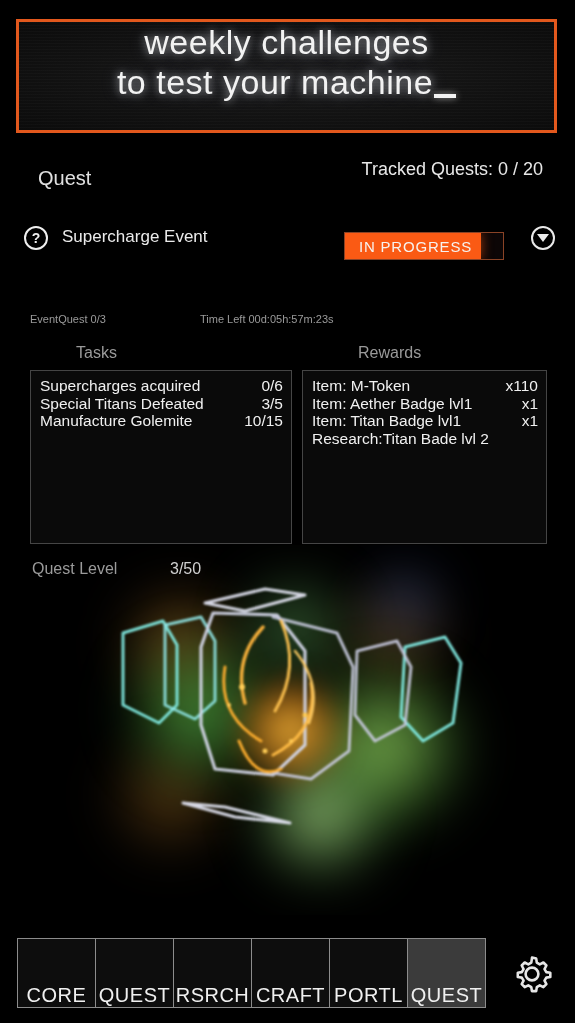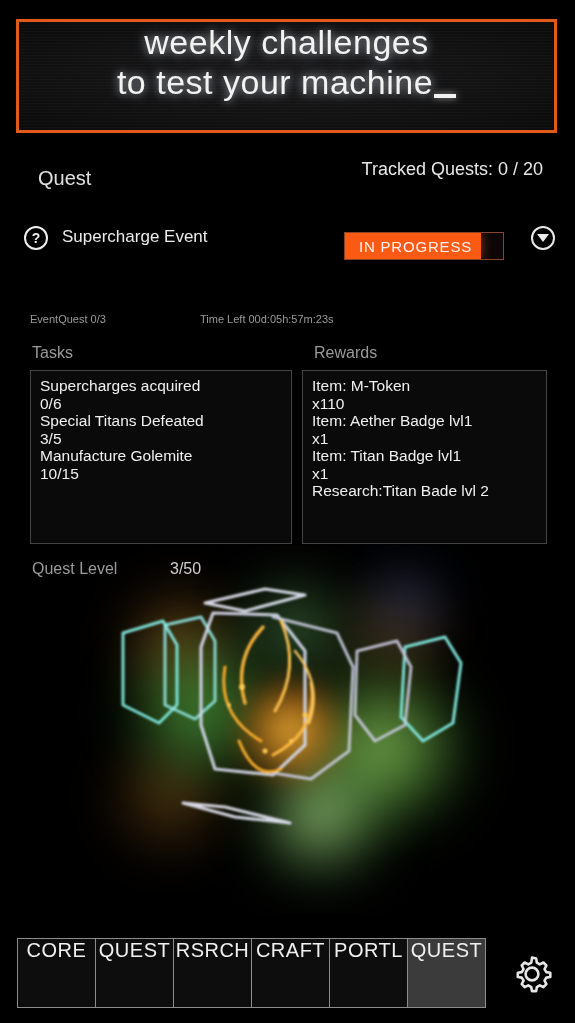--- a/index.html
+++ b/index.html
@@ -148,20 +148,21 @@
     white-space: nowrap;
   }
   .meta.event-quest { left: 30px; }
   .meta.time-left { left: 200px; }
 
   .section-label {
     position: absolute;
     top: 344px;
     font-size: 16px;
     color: #9a9a9a;
+    margin-left: 44px;
   }
   .section-label.tasks { left: 32px; }
   .section-label.rewards { left: 314px; }
 
   
   .panel {
     position: absolute;
     top: 370px;
     height: 174px;
     border: 1px solid #454545;
@@ -172,21 +173,20 @@
   .panel.rewards { left: 302px; width: 245px; }
 
   .row {
     display: flex;
     justify-content: space-between;
     align-items: baseline;
     font-size: 15.5px;
     line-height: 17.5px;
     color: #f0f0f0;
     white-space: nowrap;
-    flex-direction: column;
   }
   .row .lbl { padding-right: 8px; }
   .row .val { }
   .row.single { display: block; }
 
   
   .qlevel-label {
     position: absolute;
     left: 32px;
     top: 560px;
@@ -244,21 +244,21 @@
     height: 70px;
     display: flex;
   }
   .nav-btn {
     width: 79px;
     height: 70px;
     border: 1px solid #8c8c8c;
     margin-right: -1px;
     background: #0d0d0d;
     display: flex;
-    align-items: flex-start;
+    align-items: flex-end;
     justify-content: center;
     font-size: 20px;
     letter-spacing: 0.5px;
     color: #f0f0f0;
   }
   .nav-btn.active { background: #3b3b3b; }
   .gear-btn {
     position: absolute;
     left: 510px;
     top: 952px;

